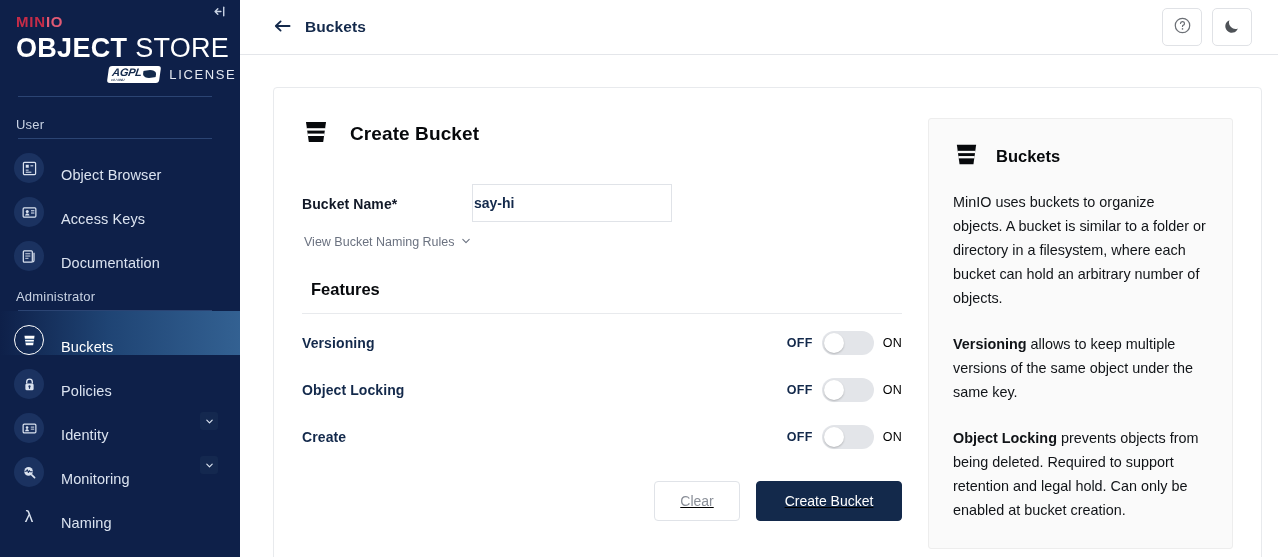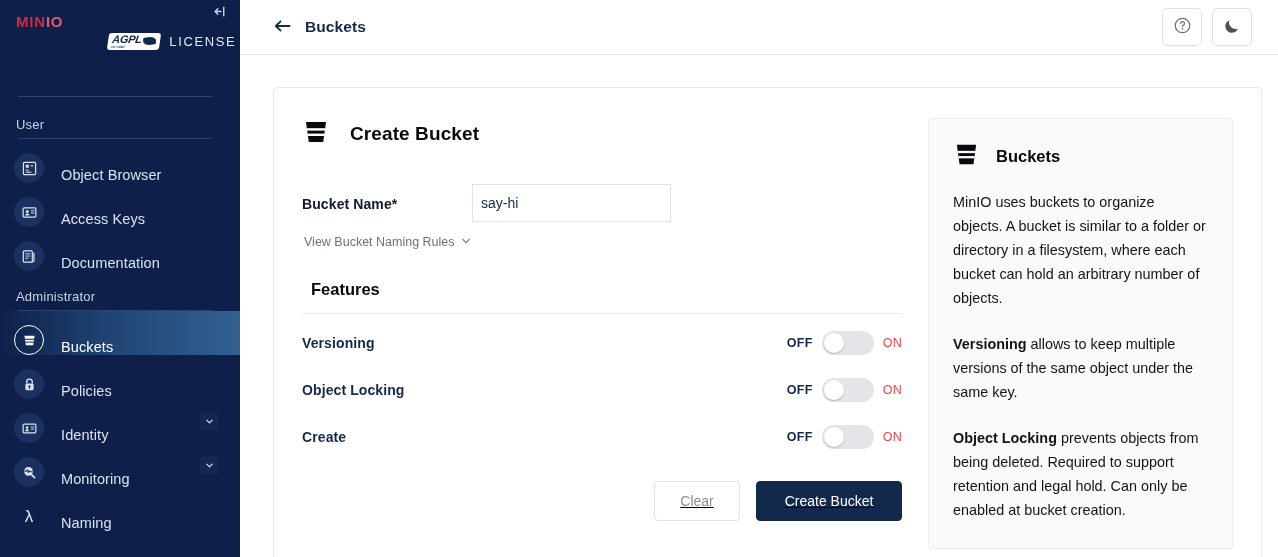--- a/index.html
+++ b/index.html
@@ -170,23 +170,23 @@
   .field-row { display: flex; align-items: flex-start; }
   .field-label {
     width: 170px; flex: 0 0 170px;
     font-size: 14px; font-weight: bold; color: #111827;
     padding-top: 12px; letter-spacing: 0.1px;
   }
   .text-input {
     flex: 1 1 auto; height: 38px;
     border: 1px solid #e0e3e8; border-radius: 0;
     background: #ffffff;
-    padding: 0 8px;
+    padding: 0 1px;
     font-family: "Liberation Sans", sans-serif;
-    font-size: 14px; font-weight: normal; color: #13294b;
+    font-size: 14px; font-weight: bold; color: #13294b;
     outline: none;
   }
   .naming-rules {
     margin-top: 13px; padding-left: 2px;
     font-size: 12.5px; color: #6b7280; cursor: pointer;
     display: inline-flex; align-items: center; gap: 6px;
   }
 
   .features-title {
     margin-top: 30px; padding-left: 9px;
@@ -206,21 +206,21 @@
     letter-spacing: 0.1px;
   }
   .toggle-wrap {
     margin-left: auto; display: flex; align-items: center; gap: 9px;
   }
   .t-off {
     font-size: 12.5px; font-weight: bold; color: #13294b;
     letter-spacing: 0.3px;
   }
   .t-on {
-    font-size: 12.5px; color: #ef4444; letter-spacing: 0.3px;
+    font-size: 12.5px; color: #000000; letter-spacing: 0.3px;
   }
   .switch {
     width: 52px; height: 24px; border-radius: 12px;
     background: #e3e5e9; position: relative; cursor: pointer;
   }
   .switch .knob {
     position: absolute; top: 2px; left: 2px;
     width: 20px; height: 20px; border-radius: 50%;
     background: #ffffff;
     box-shadow: 0 1px 2px rgba(0,0,0,0.22);
@@ -269,20 +269,21 @@
 </style>
 </head>
 <body>
 
 <div class="app">
 
   <aside class="sidebar">
 
     <div class="logo-area">
       <div class="minio-word"><span>MIN</span><span class="io">IO</span></div>
+      <div class="object-store"><span class="b">OBJECT</span> <span class="l">STORE</span></div>
       <div class="license-row">
         <span class="agpl-badge">
           <span class="agpl-txt"><span>AGPL</span><span class="agpl-sub">v3 / GNU</span></span>
           <span class="swoosh"></span>
         </span>
         <span class="license-text">LICENSE</span>
       </div>
       <div class="collapse-btn">
         <svg width="15" height="15" viewBox="0 0 16 16" fill="none">
           <path d="M12.5 3.5v9" stroke="#c9d3e4" stroke-width="1.5" stroke-linecap="round"></path>

